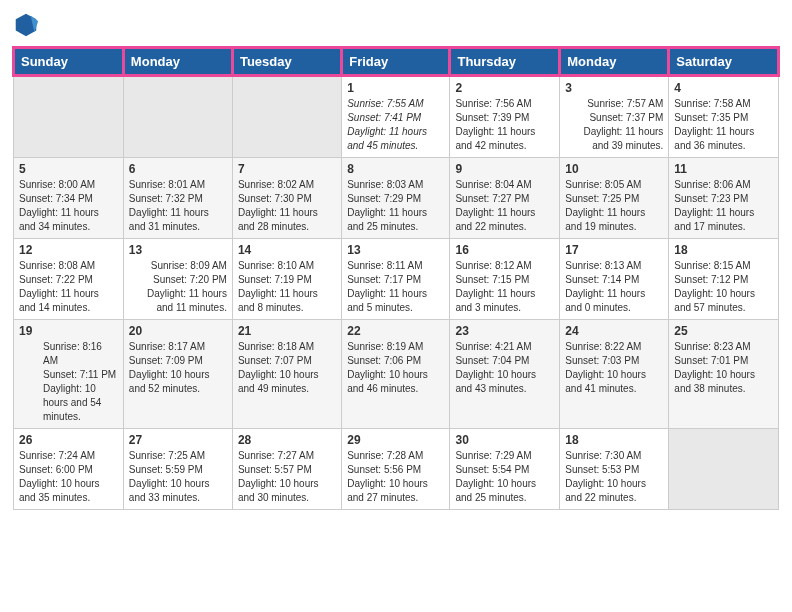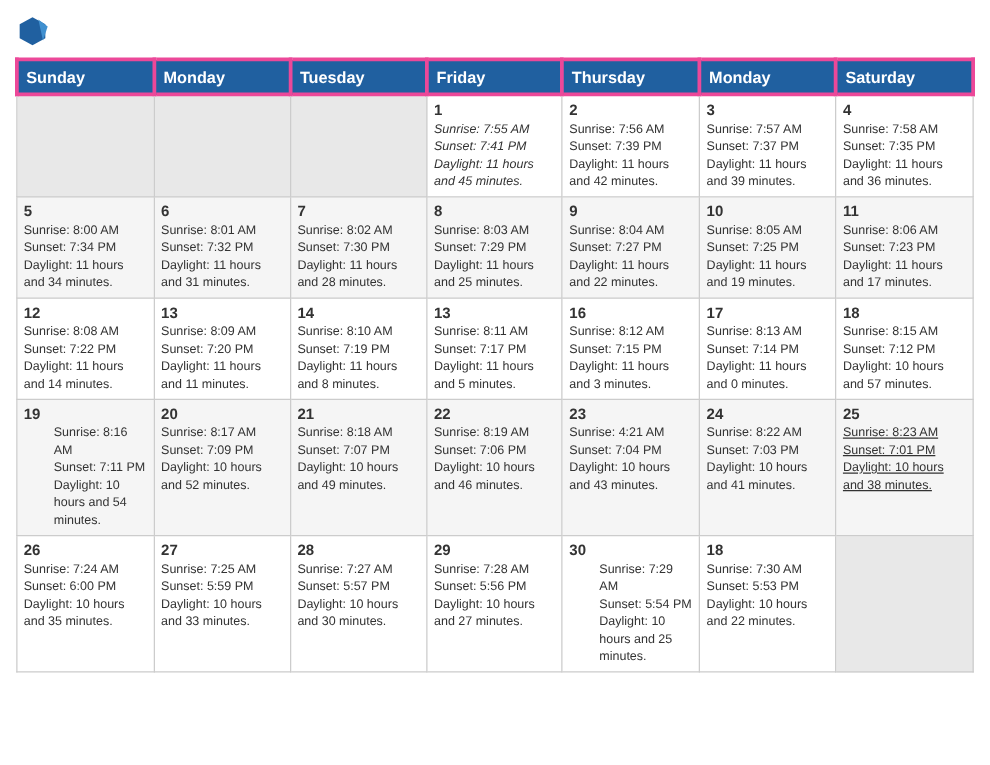--- a/index.html
+++ b/index.html
@@ -137,21 +137,21 @@
 Daylight: 11 hours and 45 minutes.</div>
           </td>
           <td>
             <span class="day-num">2</span>
             <div class="day-info" style="white-space: pre-line;">Sunrise: 7:56 AM
 Sunset: 7:39 PM
 Daylight: 11 hours and 42 minutes.</div>
           </td>
           <td>
             <span class="day-num">3</span>
-            <div class="day-info" style="white-space: pre-line;">Sunrise: 7:57 AM
+            <div class="day-info" style="white-space: pre-line; text-align: right;">Sunrise: 7:57 AM
 Sunset: 7:37 PM
 Daylight: 11 hours and 39 minutes.</div>
           </td>
           <td>
             <span class="day-num">4</span>
             <div class="day-info" style="white-space: pre-line;">Sunrise: 7:58 AM
 Sunset: 7:35 PM
 Daylight: 11 hours and 36 minutes.</div>
           </td>
         </tr>
@@ -201,21 +201,21 @@
         </tr>
         <tr>
           <td>
             <span class="day-num">12</span>
             <div class="day-info" style="white-space: pre-line;">Sunrise: 8:08 AM
 Sunset: 7:22 PM
 Daylight: 11 hours and 14 minutes.</div>
           </td>
           <td>
             <span class="day-num">13</span>
-            <div class="day-info" style="white-space: pre-line;">Sunrise: 8:09 AM
+            <div class="day-info" style="white-space: pre-line; text-align: right;">Sunrise: 8:09 AM
 Sunset: 7:20 PM
 Daylight: 11 hours and 11 minutes.</div>
           </td>
           <td>
             <span class="day-num">14</span>
             <div class="day-info" style="white-space: pre-line;">Sunrise: 8:10 AM
 Sunset: 7:19 PM
 Daylight: 11 hours and 8 minutes.</div>
           </td>
           <td>
@@ -275,21 +275,21 @@
 Daylight: 10 hours and 43 minutes.</div>
           </td>
           <td>
             <span class="day-num">24</span>
             <div class="day-info" style="white-space: pre-line;">Sunrise: 8:22 AM
 Sunset: 7:03 PM
 Daylight: 10 hours and 41 minutes.</div>
           </td>
           <td>
             <span class="day-num">25</span>
-            <div class="day-info" style="white-space: pre-line; text-decoration: underline;">Sunrise: 8:23 AM
+            <div class="day-info" style="white-space: pre-line;">Sunrise: 8:23 AM
 Sunset: 7:01 PM
 Daylight: 10 hours and 38 minutes.</div>
           </td>
         </tr>
         <tr>
           <td>
             <span class="day-num">26</span>
             <div class="day-info" style="white-space: pre-line;">Sunrise: 7:24 AM
 Sunset: 6:00 PM
 Daylight: 10 hours and 35 minutes.</div>
@@ -307,21 +307,21 @@
 Daylight: 10 hours and 30 minutes.</div>
           </td>
           <td>
             <span class="day-num">29</span>
             <div class="day-info" style="white-space: pre-line;">Sunrise: 7:28 AM
 Sunset: 5:56 PM
 Daylight: 10 hours and 27 minutes.</div>
           </td>
           <td>
             <span class="day-num">30</span>
-            <div class="day-info" style="white-space: pre-line; margin-left: 24px;">Sunrise: 7:29 AM
+            <div class="day-info" style="white-space: pre-line;">Sunrise: 7:29 AM
 Sunset: 5:54 PM
 Daylight: 10 hours and 25 minutes.</div>
           </td>
           <td>
             <span class="day-num">18</span>
             <div class="day-info" style="white-space: pre-line;">Sunrise: 7:30 AM
 Sunset: 5:53 PM
 Daylight: 10 hours and 22 minutes.</div>
           </td>
           <td class="empty-cell"></td>

